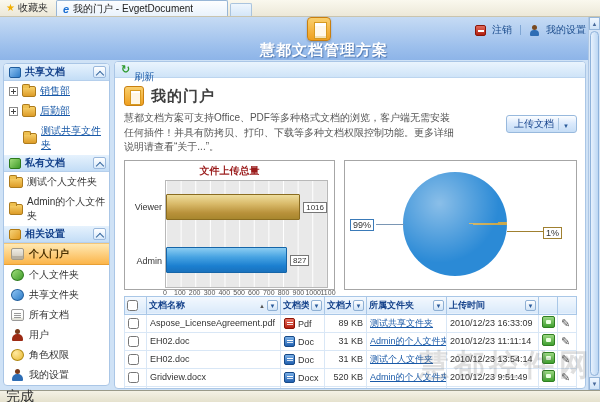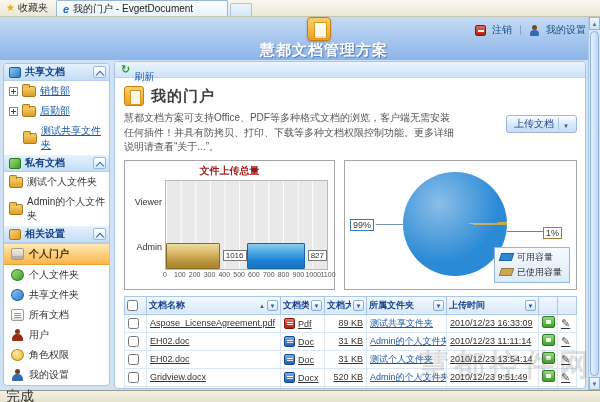--- a/index.html
+++ b/index.html
@@ -91,21 +91,21 @@
   .info-ic::before { content:"i"; }
 
   
   .charts { display:flex; gap:9px; margin-top:5px; }
   .chartbox { border:1px solid #a6a6a6; background:#fff; height:130px; position:relative; }
   .barbox { width:211px; padding:3px 6px 0 6px; }
   .btitle { text-align:center; font-size:10px; font-weight:bold; color:#9b1c1c; margin-bottom:2px; }
   .bbody { display:flex; }
   .blabels { width:34px; display:flex; flex-direction:column; }
   .blab { flex:1; display:flex; align-items:center; justify-content:flex-end; padding-right:3px; font-size:9px; color:#333; }
-  .bplot { flex:1; height:90px; border:1px solid #b8b8b8; background:#e9e9e9; background-image:linear-gradient(to right,#ffffff 1px,transparent 1px); background-size:calc(100%/11) 100%; display:flex; flex-direction:row;align-items:flex-end; }
+  .bplot { flex:1; height:108px; border:1px solid #b8b8b8; background:#e9e9e9; background-image:linear-gradient(to right,#ffffff 1px,transparent 1px); background-size:calc(100%/11) 100%; display:flex; flex-direction:column; }
   .brow { flex:1; display:flex; align-items:center; }
   .bar { height:26px; border-radius:1px; }
   .bar-gold { background:linear-gradient(180deg,#eedd9d 0%,#d8b968 38%,#b8913a 75%,#a8872e 100%); border:1px solid #8a6c20; }
   .bar-blue { background:linear-gradient(180deg,#8ccdf2 0%,#47a3e2 38%,#1b7fd0 75%,#1a72bd 100%); border:1px solid #1565a8; }
   .vbox { font-size:8px; color:#333; background:#fff; border:1px solid #777; padding:0 2px; margin-left:3px; white-space:nowrap; }
   .baxiswrap { margin-left:34px; position:relative; height:12px; }
   .tick { position:absolute; top:1px; transform:translateX(-50%); font-size:7px; color:#555; }
 
   .piebox { flex:1; }
   .pie { position:absolute; left:58px; top:11px; width:104px; height:104px; border-radius:50%; }
@@ -117,21 +117,21 @@
   .pline-a { left:31px; top:63px; width:28px; }
   .pline-b { left:162px; top:70px; width:36px; background:#a08030; }
   .plegend { position:absolute; right:6px; bottom:6px; border:1px solid #93b7dc; background:linear-gradient(#f6faff,#dcebfa); padding:3px 7px 3px 5px; display:flex; flex-direction:column; gap:2px; }
   .lrow { display:flex; align-items:center; gap:4px; font-size:9px; color:#333; }
   .lswatch { width:13px; height:8px; transform:skewX(-18deg); border:1px solid rgba(0,0,0,.25); }
 
   
   .doctable { width:100%; border-collapse:collapse; margin-top:6px; table-layout:fixed; font-size:9px; }
   .doctable col.c1{width:22px}.doctable col.c2{width:134px}.doctable col.c3{width:44px}.doctable col.c4{width:42px}.doctable col.c5{width:80px}.doctable col.c6{width:92px}.doctable col.c7{width:19px}.doctable col.c8{width:19px}
   .doctable th { height:18px; background:linear-gradient(#f4f9fe,#d9e9fa); border:1px solid #a9c7e7; color:#15428b; font-weight:bold; padding:0 2px; text-align:left; overflow:hidden; }
-  .doctable td { height:18px; border:1px solid #d9e7f6; padding:0 3px; color:#333; overflow:hidden; white-space:nowrap; background:#fff;text-decoration:underline; }
+  .doctable td { height:18px; border:1px solid #d9e7f6; padding:0 3px; color:#333; overflow:hidden; white-space:nowrap; background:#fff; }
   .thflex { display:flex; align-items:center; gap:2px; }
   .thflex .lblf { flex:1; overflow:hidden; white-space:nowrap; }
   .sort-ic::before { content:"▲"; font-size:6px; color:#555; }
   .dd { width:11px; height:11px; flex:none; border:1px solid #8fb0d4; background:linear-gradient(#ffffff,#cfe3f7); border-radius:2px; font-size:6px; color:#2a5a9a; text-align:center; line-height:10px; cursor:pointer; }
   .dd::before { content:"▼"; }
   .doctable input[type=checkbox] { width:11px; height:11px; margin:0; vertical-align:middle; }
   td.c-size { text-align:right; }
   .ficon { width:11px; height:11px; display:inline-block; vertical-align:-2px; margin-right:3px; border-radius:2px; position:relative; }
   .f-pdf { background:linear-gradient(#e87060,#b41e10); border:1px solid #8a1508; }
   .f-doc { background:linear-gradient(#7ab0e8,#2060b0); border:1px solid #174a88; }
@@ -319,30 +319,20 @@
                   <span class="tick" style="left: 100%;">1100</span>
                 </div>
             </div>
 
             <div class="chartbox piebox">
               <div class="pie" style="background: conic-gradient(from 88deg, rgb(201, 168, 78) 0deg, rgb(201, 168, 78) 3.6deg, rgb(43, 138, 214) 3.6deg, rgb(43, 138, 214) 360deg);"></div>
               <span class="pline pline-a"></span>
               <span class="pline pline-b"></span>
               <span class="plabel plabel-a">99%</span>
               <span class="plabel plabel-b">1%</span>
-              <div class="plegend">
-                  <div class="lrow">
-                    <span class="lswatch" style="background: rgb(43, 138, 214);"></span>
-                    <span>可用容量</span>
-                  </div>
-                  <div class="lrow">
-                    <span class="lswatch" style="background: rgb(201, 168, 78);"></span>
-                    <span>已使用容量</span>
-                  </div>
-                </div>
             </div>
           </div>
 
           <table class="doctable">
             <colgroup>
                 <col class="c1">
                 <col class="c2">
                 <col class="c3">
                 <col class="c4">
                 <col class="c5">

